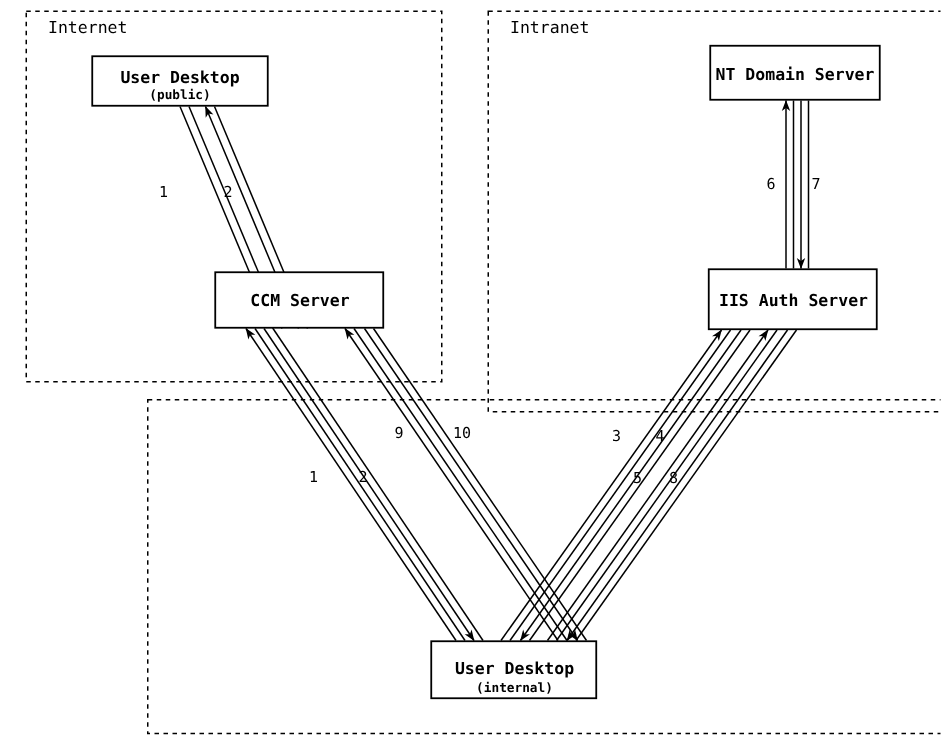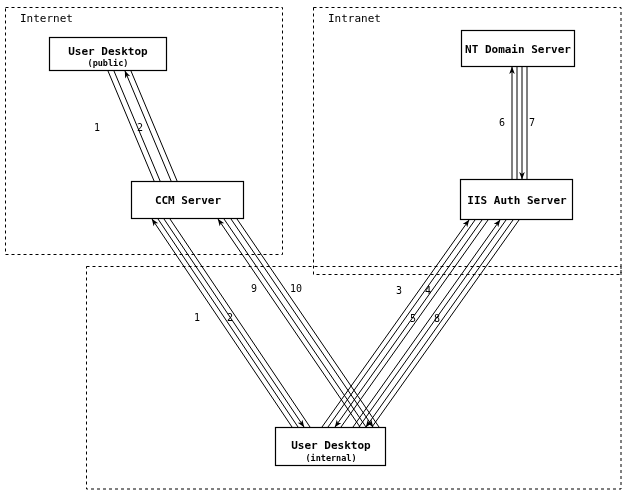--- a/index.html
+++ b/index.html
@@ -10,20 +10,21 @@
   body {
     width: 627px;
     height: 497px;
     font-family: "DejaVu Sans Mono", monospace;
     overflow: hidden;
   }
   #diagram-root {
     position: relative;
     width: 534px;
     height: 497px;
+    margin-left: 12px;
   }
   svg {
     display: block;
   }
   .zone-label {
     font-family: "DejaVu Sans Mono", monospace;
     font-size: 11px;
     fill: #000000;
   }
   .node-title {

